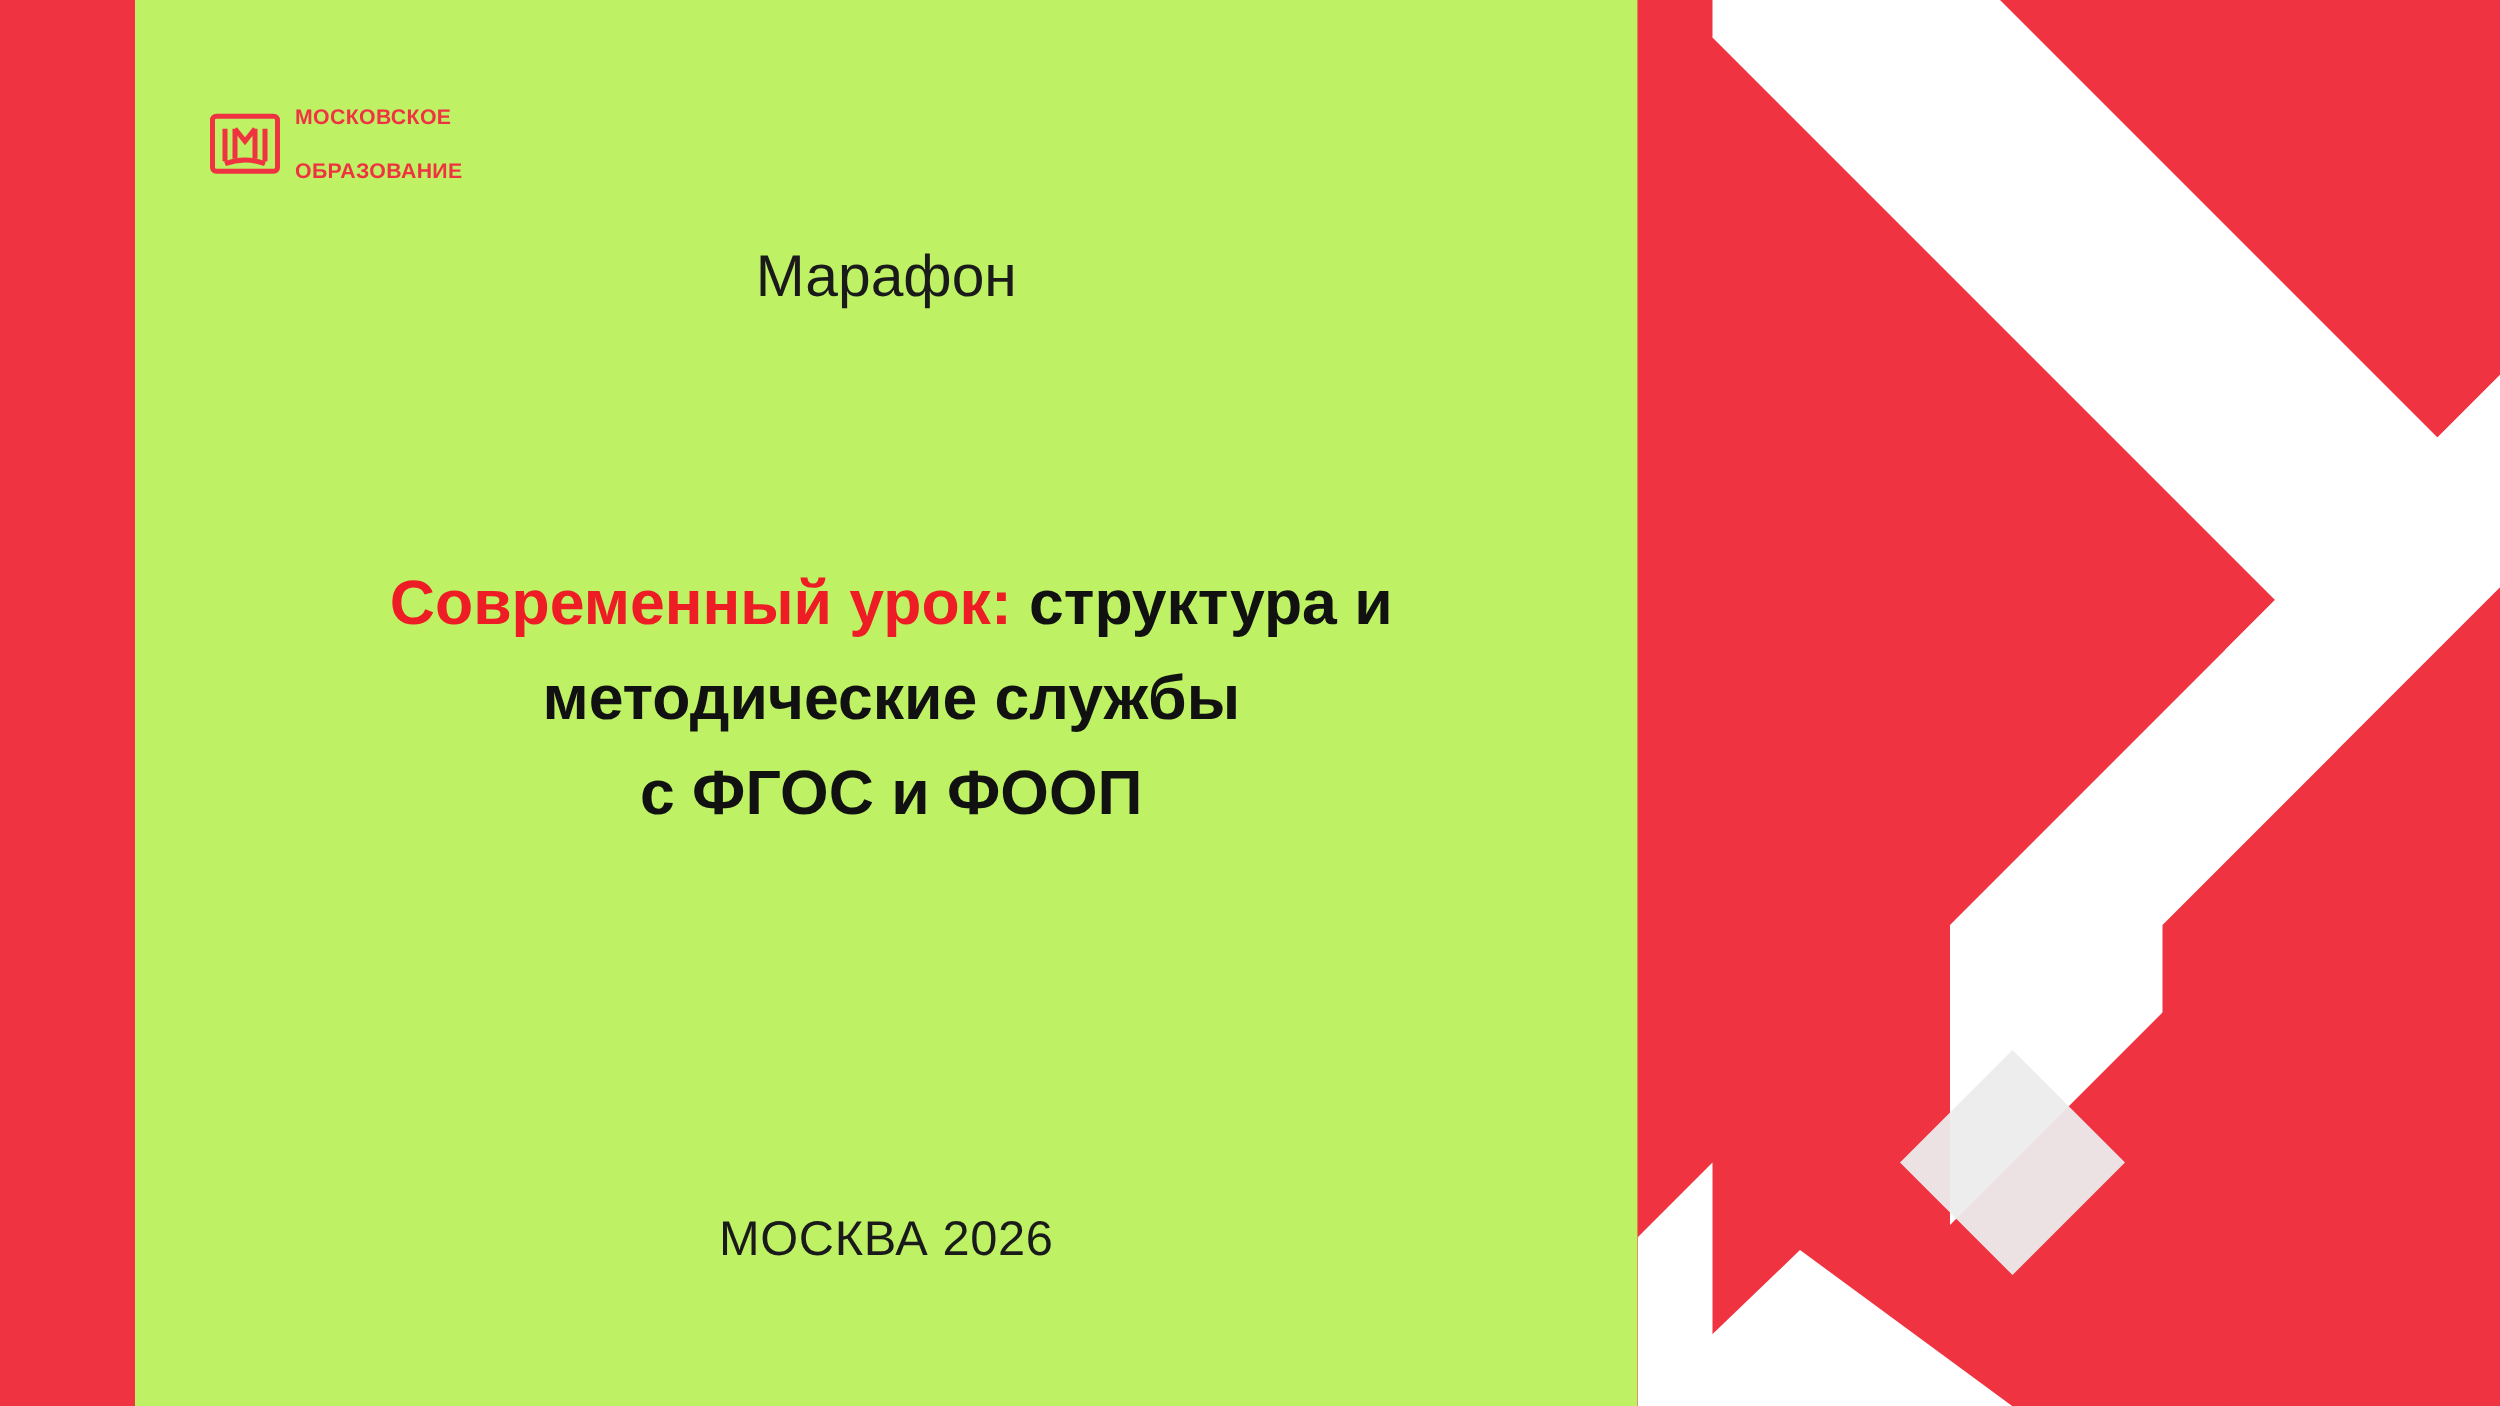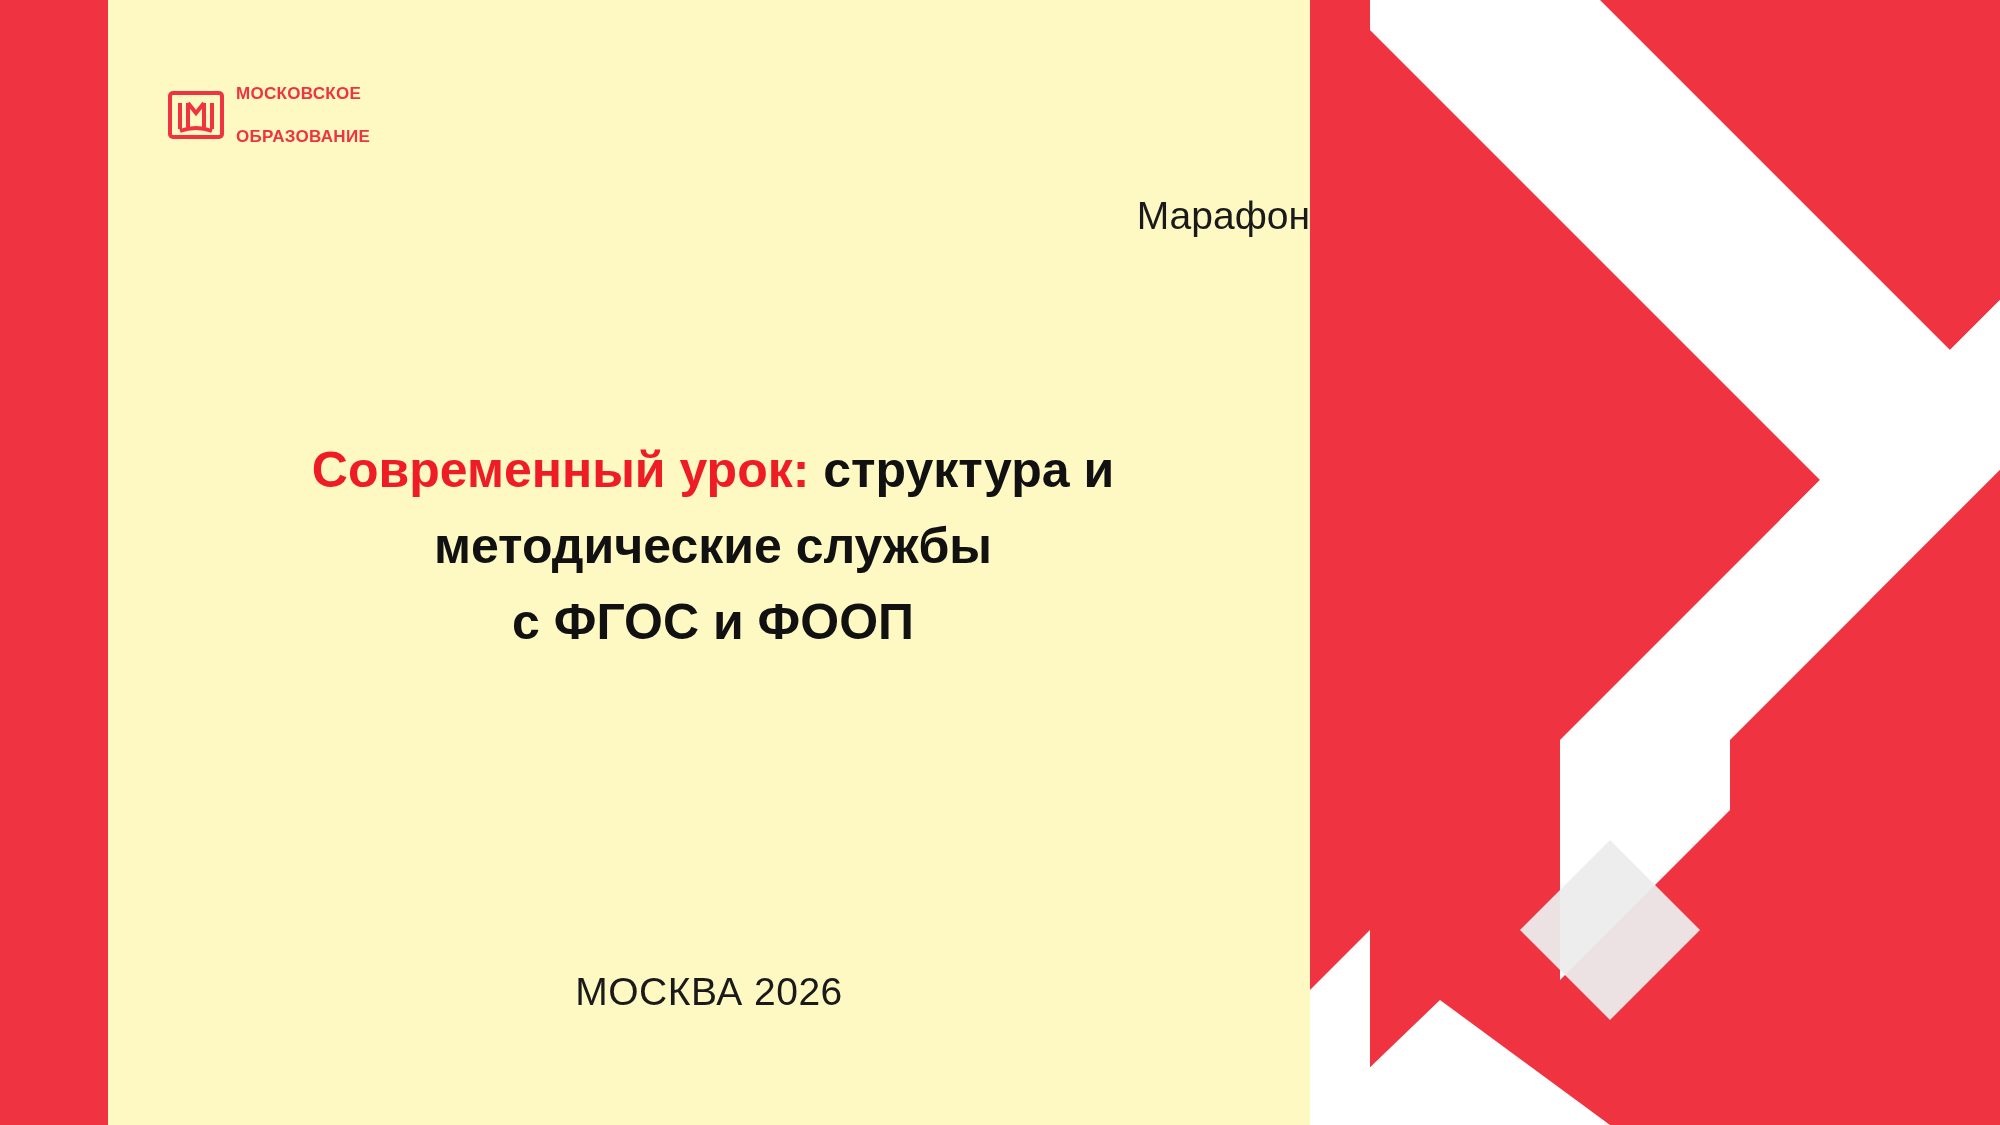--- a/index.html
+++ b/index.html
@@ -11,21 +11,21 @@
     width: 2000px;
     height: 1125px;
     overflow: hidden;
     font-family: "Liberation Sans", sans-serif;
   }
 
   .slide {
     position: relative;
     width: 2000px;
     height: 1125px;
-    background: #fef9c3;
+    background: #bef264;
     overflow: hidden;
   }
 
   
   .left-bar {
     position: absolute;
     left: 0;
     top: 0;
     width: 108px;
     height: 1125px;
@@ -87,33 +87,33 @@
   .logo-text.small {
     font-size: 16px;
   }
 
   
   .marathon {
     position: absolute;
     top: 192px;
     left: 0;
     width: 1202px;
-    text-align: right;
+    text-align: center;
     color: #1a1a1a;
-    font-size: 39px;
+    font-size: 47px;
     line-height: 1.25;
   }
   .marathon .line2 {
     display: block;
   }
 
   
   .title {
     position: absolute;
-    top: 432px;
+    top: 444px;
     left: 100px;
     width: 1010px;
     text-align: center;
     font-size: 50px;
     font-weight: bold;
     line-height: 1.52;
     color: #111111;
   }
   .title .accent {
     color: #ee1c25;

